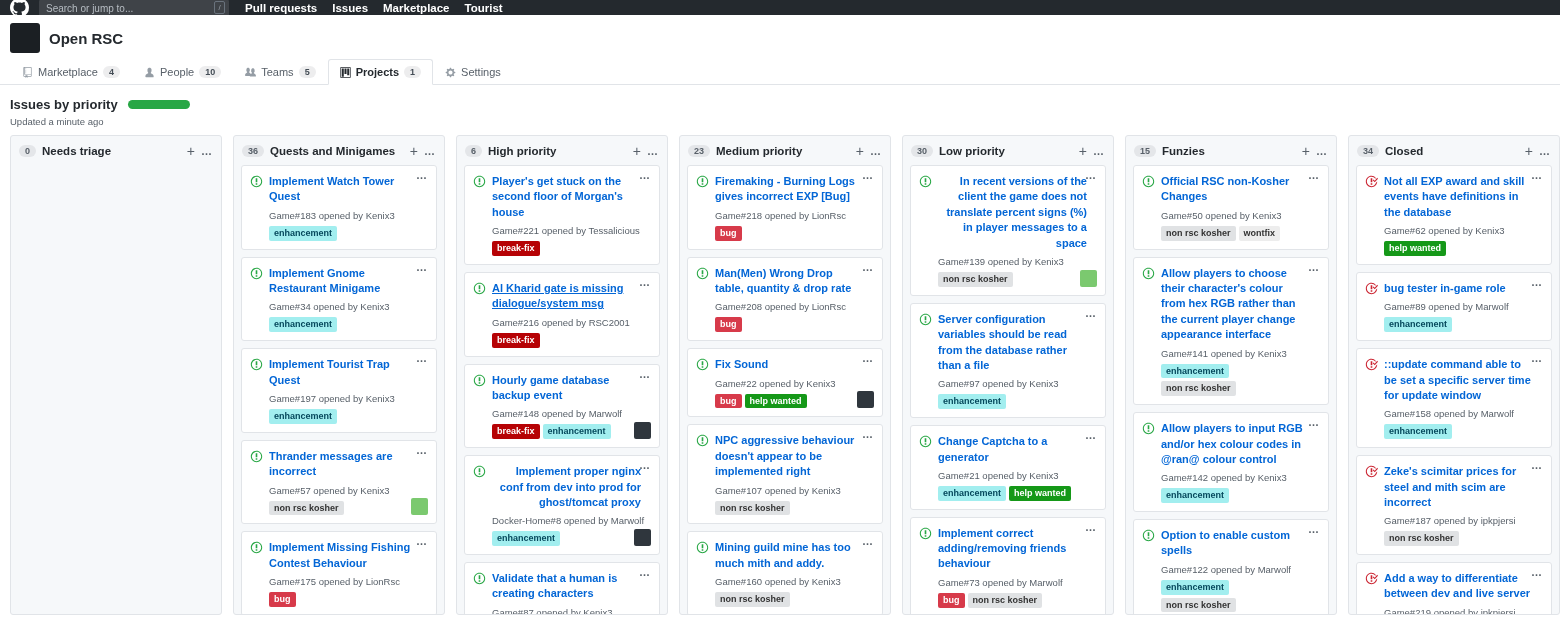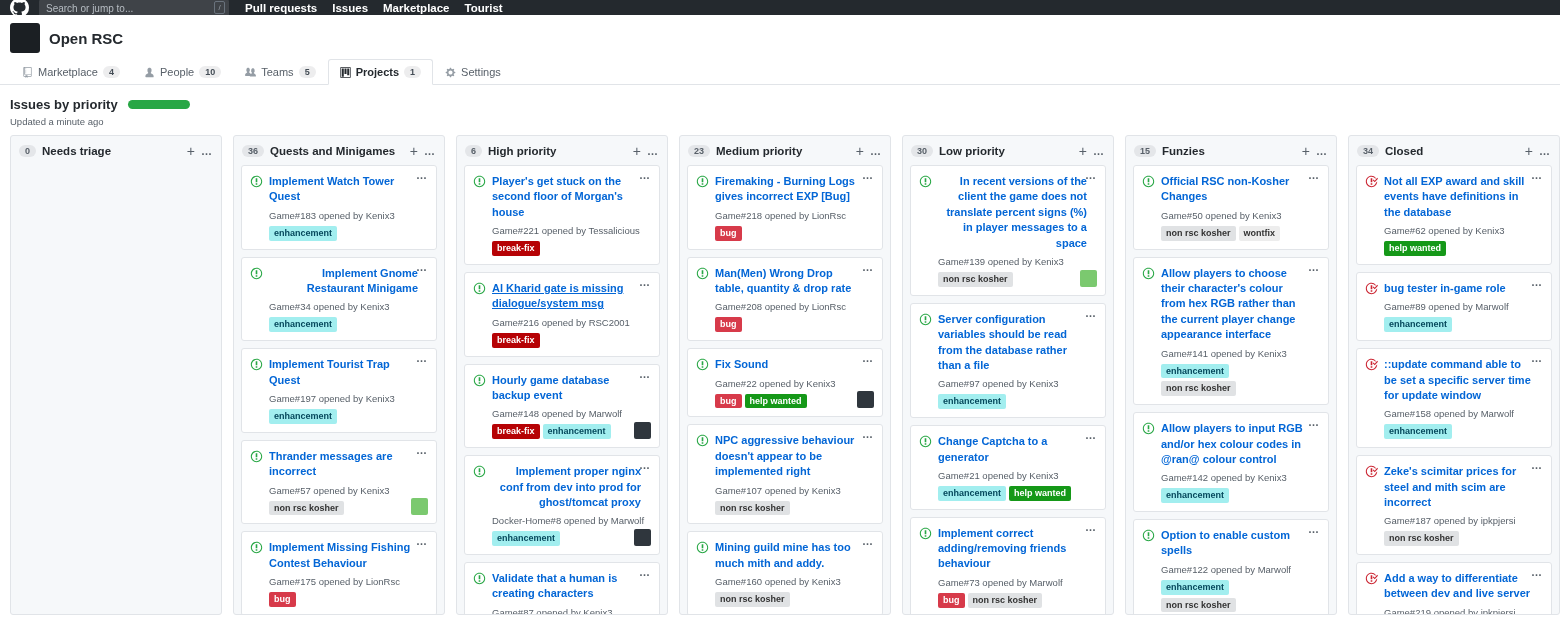--- a/index.html
+++ b/index.html
@@ -198,21 +198,21 @@
   </div>
         <div class="card">
     <span class="kebab">…</span>
     <div class="card-main">
       <span class="issue-icon">
               <svg viewBox="0 0 14 16" width="13" height="13" fill="#28a745">
                 <path fill-rule="evenodd" d="M7 2.3c3.14 0 5.7 2.56 5.7 5.7s-2.56 5.7-5.7 5.7A5.71 5.71 0 0 1 1.3 8c0-3.14 2.56-5.7 5.7-5.7zM7 1C3.14 1 0 4.14 0 8s3.14 7 7 7 7-3.14 7-7-3.14-7-7-7zm1 3H6v5h2V4zm0 6H6v2h2v-2z"></path>
               </svg>
             </span>
       <div class="card-body">
-        <a class="card-title" style="color: rgb(3, 102, 214); text-align: right;">Implement Gnome Restaurant Minigame</a>
+        <a class="card-title" style="color: rgb(3, 102, 214);">Implement Gnome Restaurant Minigame</a>
         <div class="card-meta">Game#34 opened by Kenix3</div>
         <div class="card-labels">
                 <span class="issue-label" style="background: rgb(162, 238, 239); color: rgb(5, 72, 92);">enhancement</span>
               </div>
       </div>
     </div>
 
   </div>
         <div class="card">
     <span class="kebab">…</span>

